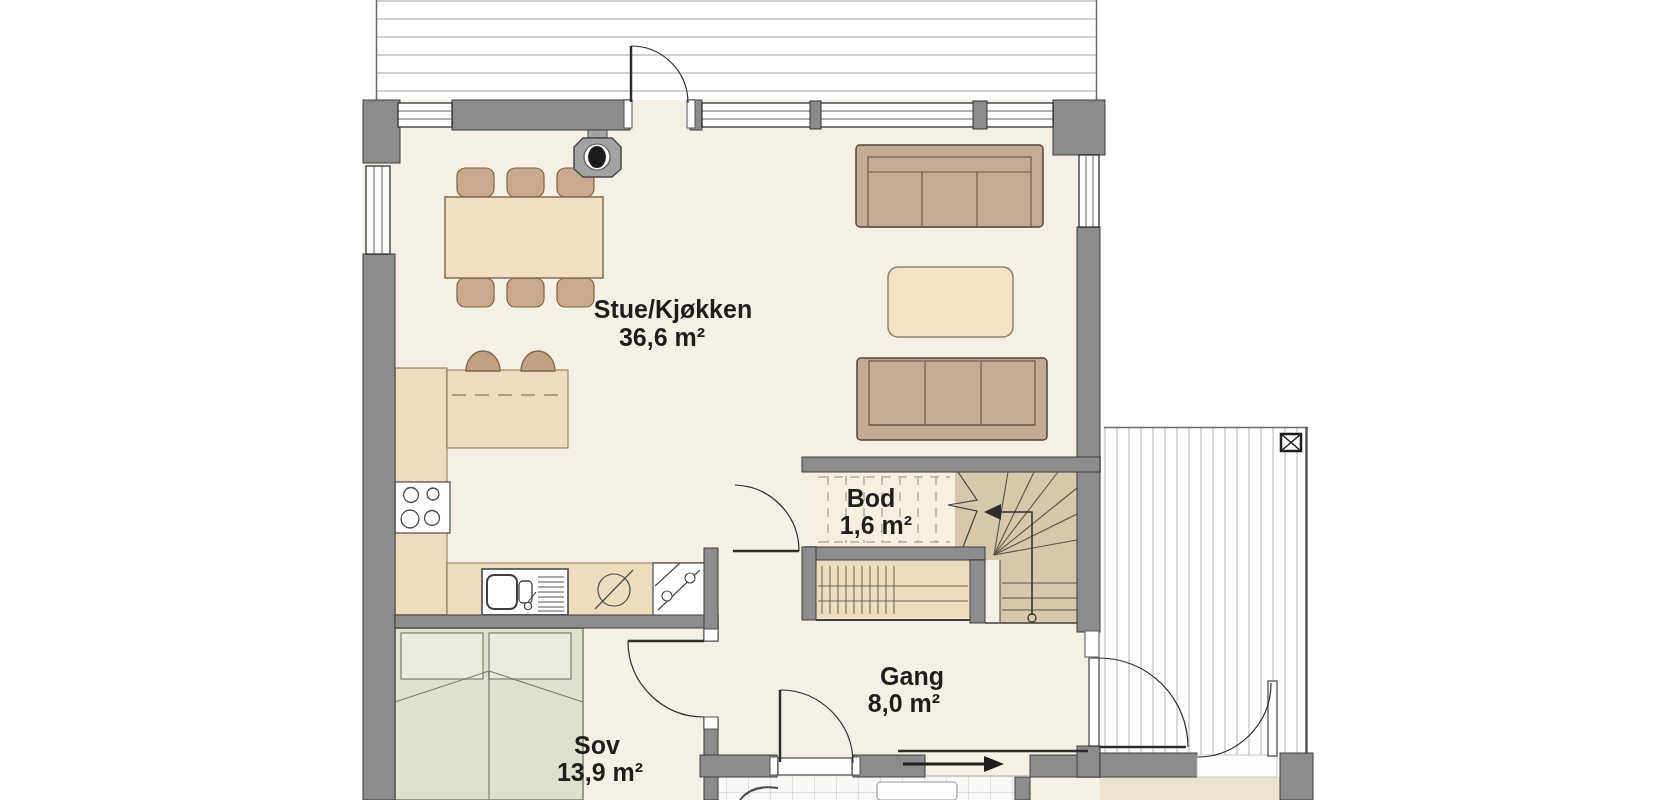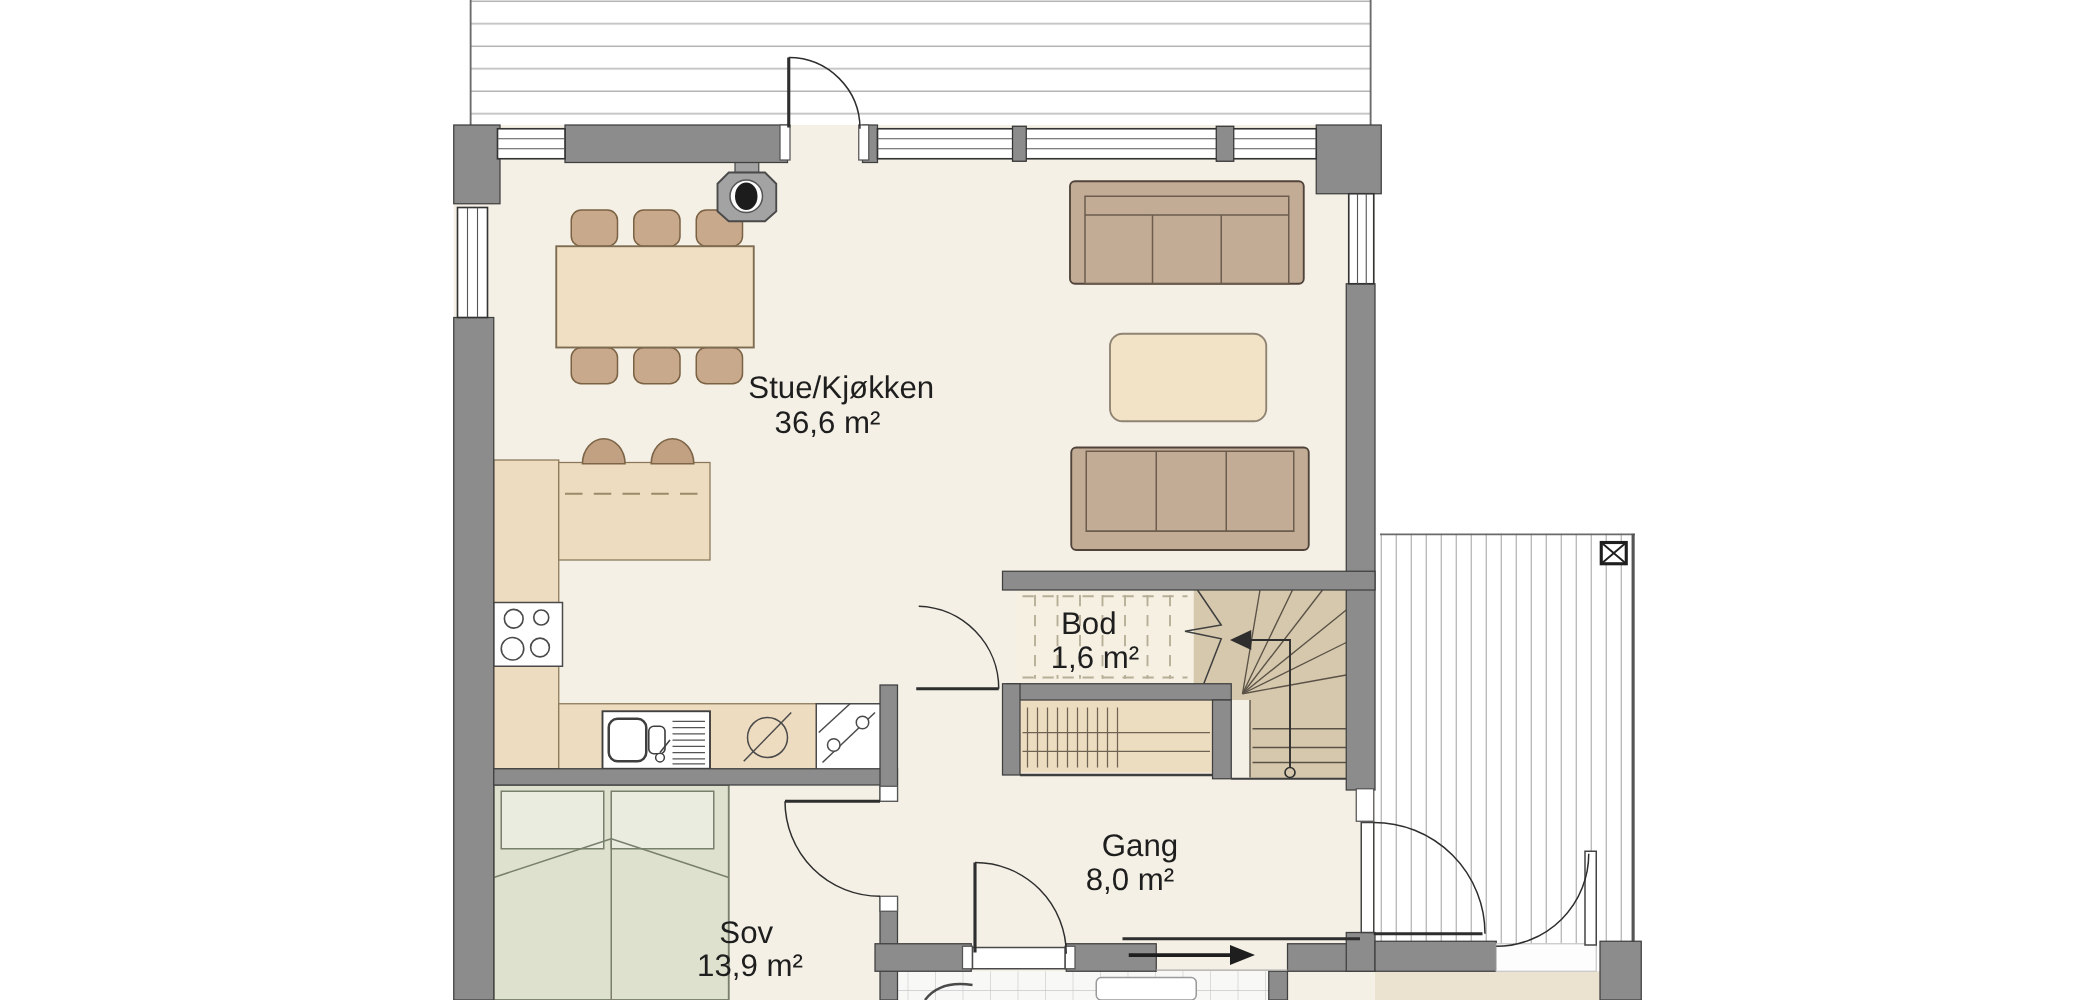--- a/index.html
+++ b/index.html
@@ -1,17 +1,17 @@
 <!DOCTYPE html>
 <html><head>
 <meta charset="utf-8">
 <style>
   html,body{margin:0;padding:0;background:#ffffff;}
   #stage{position:relative;width:1496px;height:800px;background:#ffffff;overflow:hidden;
-         font-family:"Liberation Sans", sans-serif;}
+         font-family:"Liberation Sans", sans-serif;font-weight:bold;}
   svg{position:absolute;left:0;top:0;}
   text.room-name, text.room-area{fill:#1e1e1e;font-size:25px;font-family:"Liberation Sans",sans-serif;}
 </style>
 </head>
 <body>
 
 <div id="stage">
 <svg width="1670" height="800" viewBox="0 0 1670 800">
   <defs>
     <pattern id="pDeckH" width="10" height="18" patternUnits="userSpaceOnUse">

